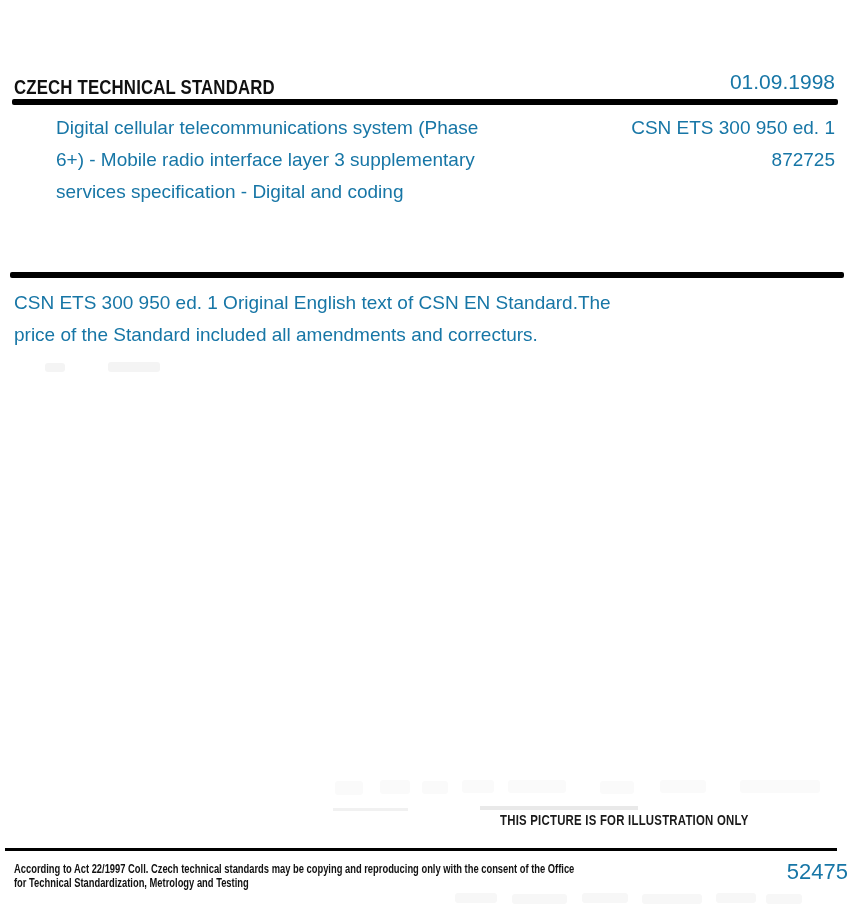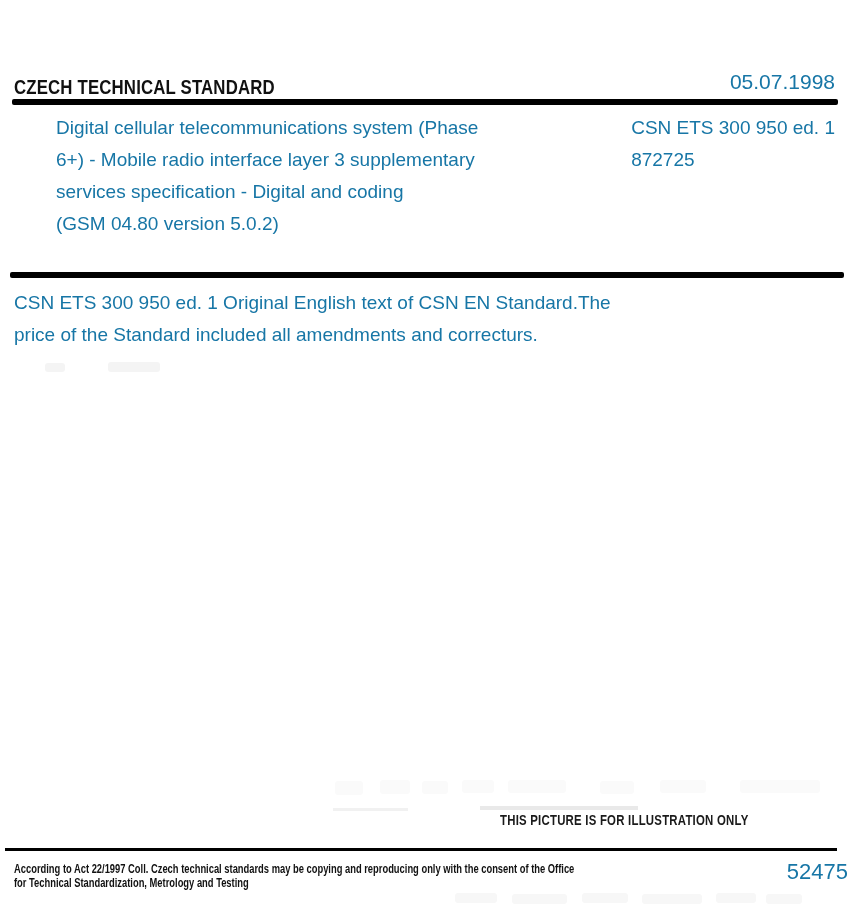--- a/index.html
+++ b/index.html
@@ -26,21 +26,21 @@
 
   
   .rule{background:#000;}
   .rule-1{left:12px;top:99px;width:826px;height:6px;border-radius:2px;}
   .rule-2{left:10px;top:272px;width:834px;height:6px;border-radius:2px;}
   .rule-3{left:5px;top:848px;width:832px;height:3px;}
 
   
   .title-block{left:14px;top:112px;width:520px;color:var(--accent);font-size:19px;margin-left:42px;}
   .title-block .line{height:32px;line-height:32px;white-space:nowrap;}
-  .ref-block{top:112px;right:30px;color:var(--accent);font-size:19px;}
+  .ref-block{top:112px;right:30px;text-align:right;color:var(--accent);font-size:19px;}
   .ref-block .line{height:32px;line-height:32px;white-space:nowrap;}
 
   
   .desc-block{left:14px;top:287px;width:760px;color:var(--accent);font-size:19px;}
   .desc-block .line{height:32px;line-height:32px;white-space:nowrap;}
 
   
   .smudge{background:#f4f4f4;border-radius:3px;}
   .smudge.lighter{background:#fafafa;}
   .smudge.mid{background:#f7f7f7;}
@@ -58,28 +58,27 @@
     left:14px;top:862px;font-size:12px;font-weight:700;color:#111;
     transform:scaleX(0.78);transform-origin:left top;
   }
   .legal .line{height:14px;line-height:14px;white-space:nowrap;}
   .doc-number{top:859px;right:17px;font-size:22px;color:var(--accent);white-space:nowrap;}
 </style>
 </head>
 <body>
 
 <div class="abs header-title">CZECH TECHNICAL STANDARD</div>
-<div class="abs header-date">05.07.1998</div>
+<div class="abs header-date">01.09.1998</div>
 <div class="abs rule rule-1"></div>
 
 <div class="abs title-block">
   <div class="line">Digital cellular telecommunications system (Phase</div>
   <div class="line">6+) - Mobile radio interface layer 3 supplementary</div>
   <div class="line">services specification - Digital and coding</div>
-  <div class="line">(GSM 04.80 version 5.0.2)</div>
 </div>
 <div class="abs ref-block">
   <div class="line">CSN ETS 300 950 ed. 1</div>
   <div class="line">872725</div>
 </div>
 
 <div class="abs rule rule-2"></div>
 
 <div class="abs desc-block">
   <div class="line">CSN ETS 300 950 ed. 1 Original English text of CSN EN Standard.The</div>

